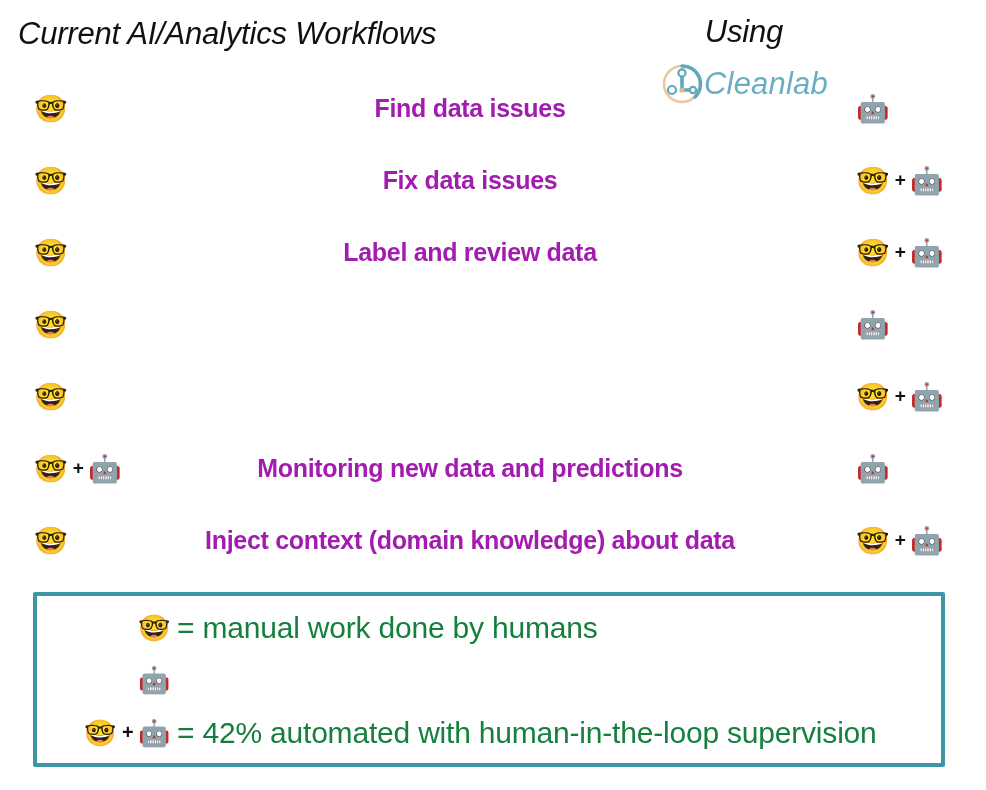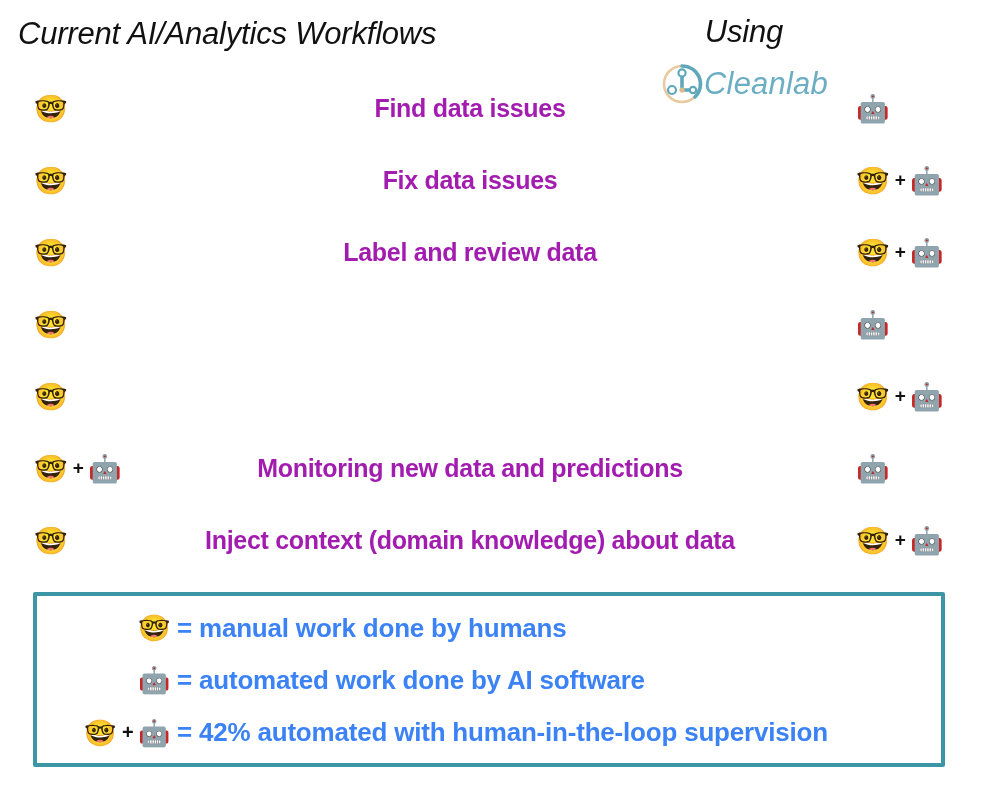--- a/index.html
+++ b/index.html
@@ -146,23 +146,23 @@
     display: flex;
     align-items: center;
     justify-content: flex-end;
     gap: 4px;
     padding-right: 6px;
     white-space: nowrap;
   }
   .legend-key .emoji { font-size: 26px; }
   .legend-key .plus { font-size: 20px; font-weight: 700; }
   .legend-text {
-    font-size: 26px;
-    font-weight: 700;
-    color: #3b82f6;
+    font-size: 30px;
+    font-weight: 400;
+    color: #15803d;
     letter-spacing: -0.2px;
     white-space: nowrap;
   }
 </style>
 </head>
 <body>
 
 <div id="page">
 
   <div class="header">
@@ -304,21 +304,20 @@
       <span class="legend-key">
         <span class="emoji">🤓</span>
       </span>
       <span class="legend-text">= manual work done by humans</span>
     </div>
 
     <div class="legend-row">
       <span class="legend-key">
         <span class="emoji">🤖</span>
       </span>
-      <span class="legend-text">= automated work done by AI software</span>
     </div>
 
     <div class="legend-row">
       <span class="legend-key">
         <span class="emoji">🤓</span>
         <span class="plus">+</span>
         <span class="emoji">🤖</span>
       </span>
       <span class="legend-text">= 42% automated with human-in-the-loop supervision</span>
     </div>

